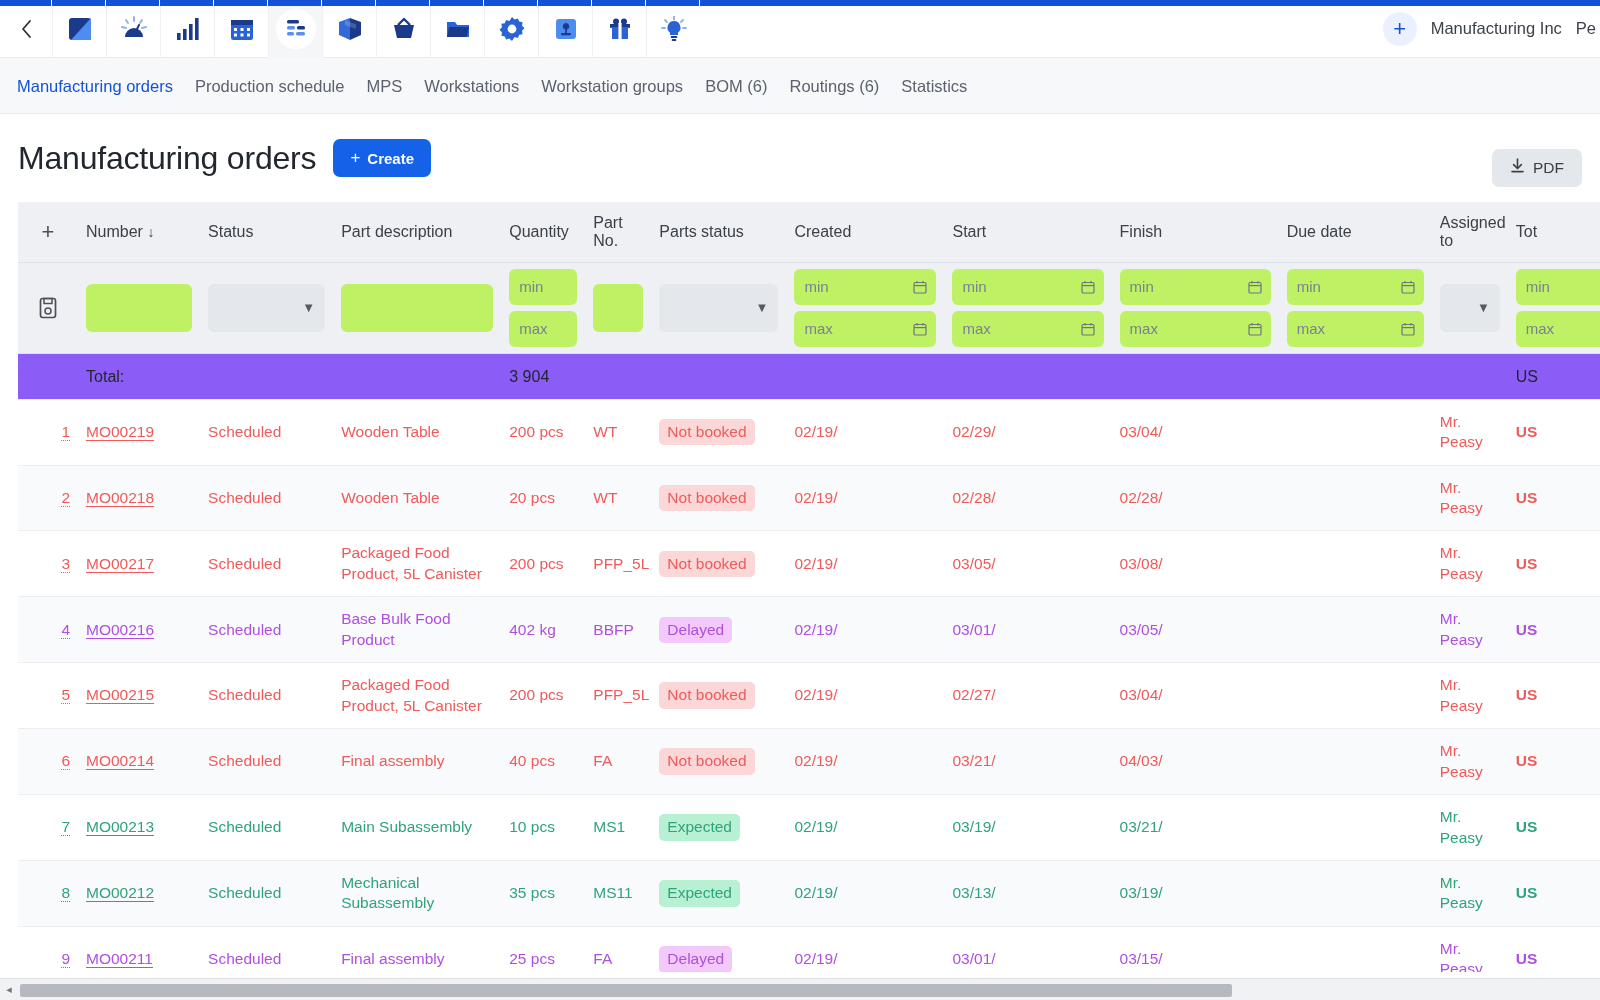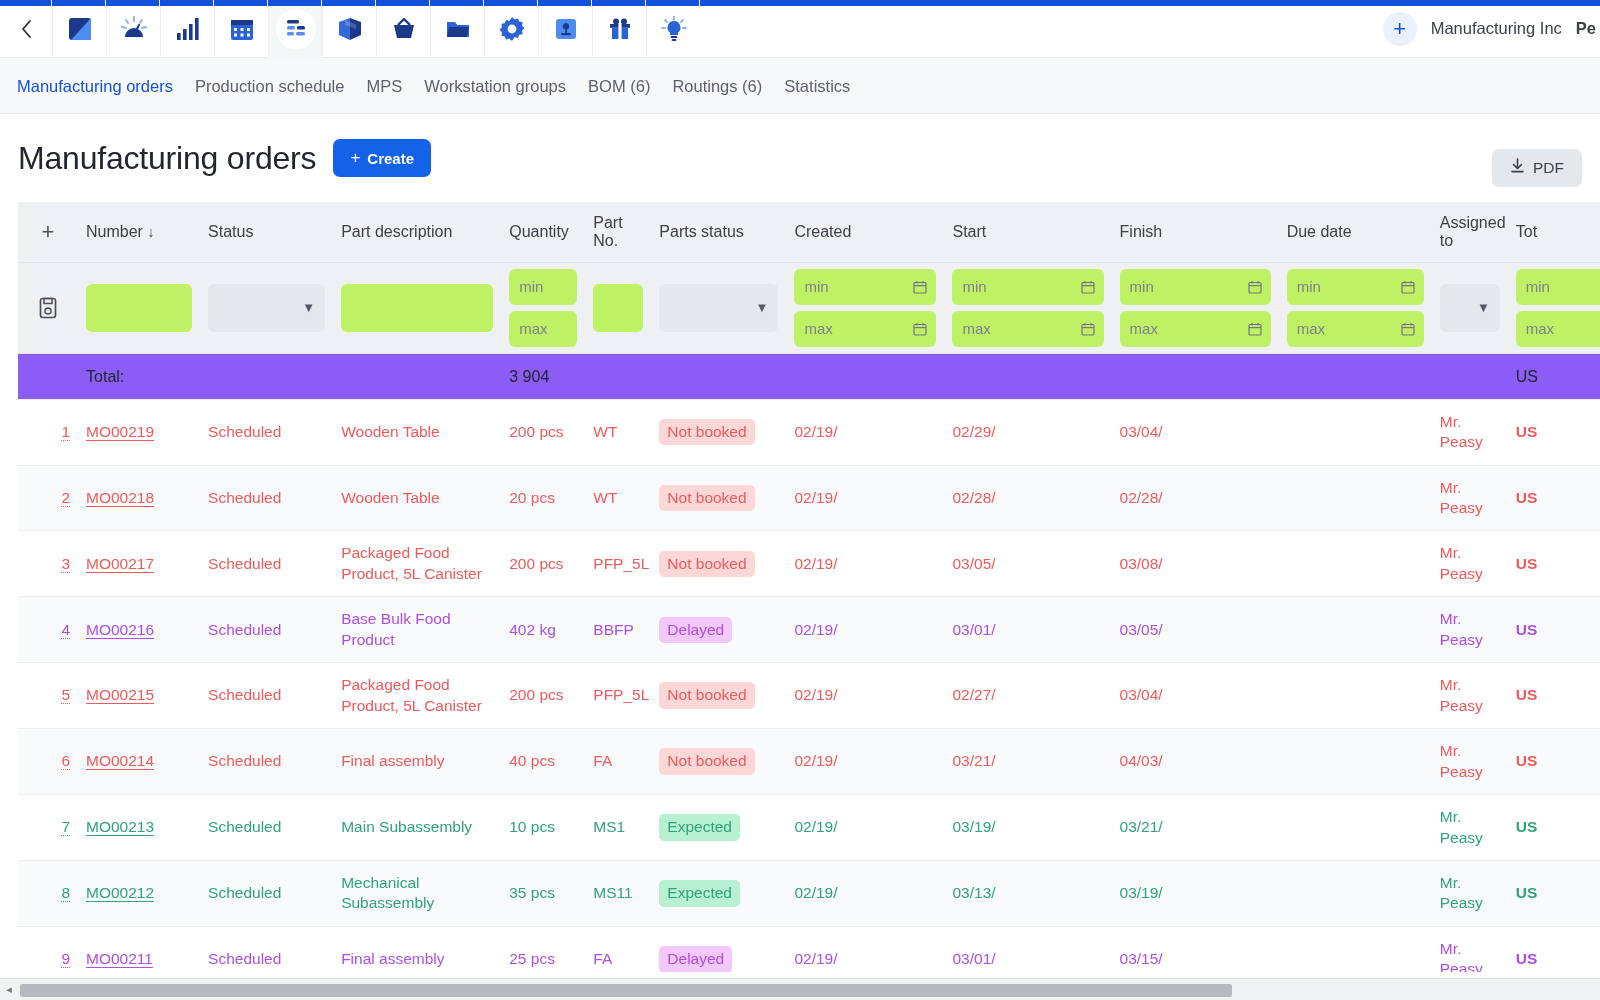--- a/index.html
+++ b/index.html
@@ -49,21 +49,21 @@
     margin-left: auto; display: flex; align-items: center; gap: 14px;
     padding-right: 4px; height: 58px;
   }
   .plus-btn {
     width: 34px; height: 34px; border-radius: 50%;
     background: #eaf0fd; color: #1352d8;
     display: flex; align-items: center; justify-content: center;
     font-size: 22px; font-weight: 400; cursor: pointer;
   }
   .org-name { font-size: 16.5px; color: #3b4049; white-space: nowrap; }
-  .user-name { font-size: 16.5px; color: #3b4049; white-space: nowrap; font-weight: bold; }
+  .user-name { font-size: 16.5px; color: #3b4049; white-space: nowrap; }
 
   
   #navtabs {
     position: absolute; top: 58px; left: 0;
     width: 1600px; height: 56px;
     background: #f7f8fa;
     border-bottom: 1px solid #e5e7ec;
     display: flex; align-items: center; padding-left: 17px; gap: 0;
   }
   .navtab {
@@ -385,20 +385,21 @@
     <div class="plus-btn">+</div>
     <div class="org-name">Manufacturing Inc</div>
     <div class="user-name">Pe</div>
   </div>
 </div>
 
 <div id="navtabs">
   <div class="navtab active">Manufacturing orders</div>
   <div class="navtab">Production schedule</div>
   <div class="navtab">MPS</div>
+  <div class="navtab">Workstations</div>
   <div class="navtab">Workstation groups</div>
   <div class="navtab">BOM (6)</div>
   <div class="navtab">Routings (6)</div>
   <div class="navtab">Statistics</div>
 </div>
 
 <div id="pagehead">
   <div id="pagetitle">Manufacturing orders</div>
   <button id="create-btn">
     <span class="pl">+</span>

